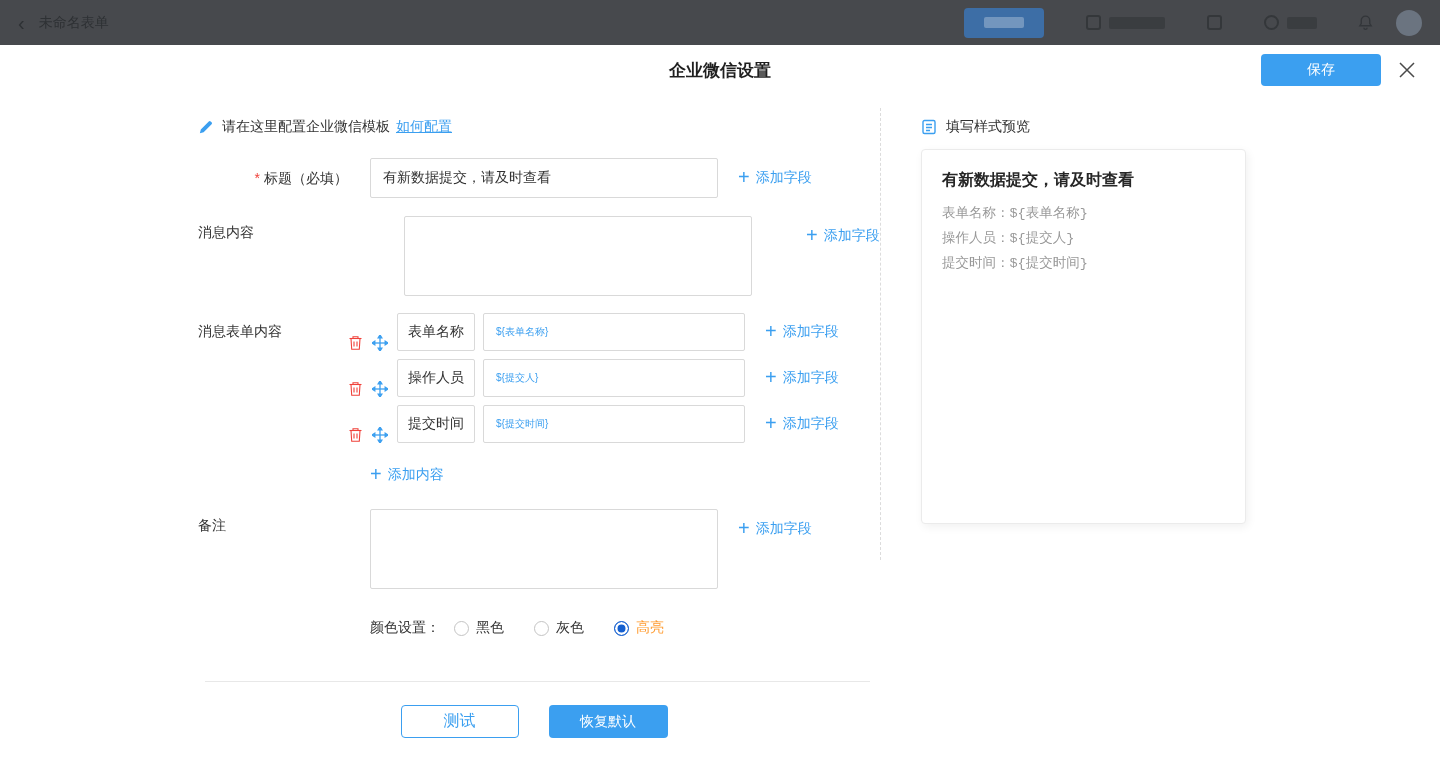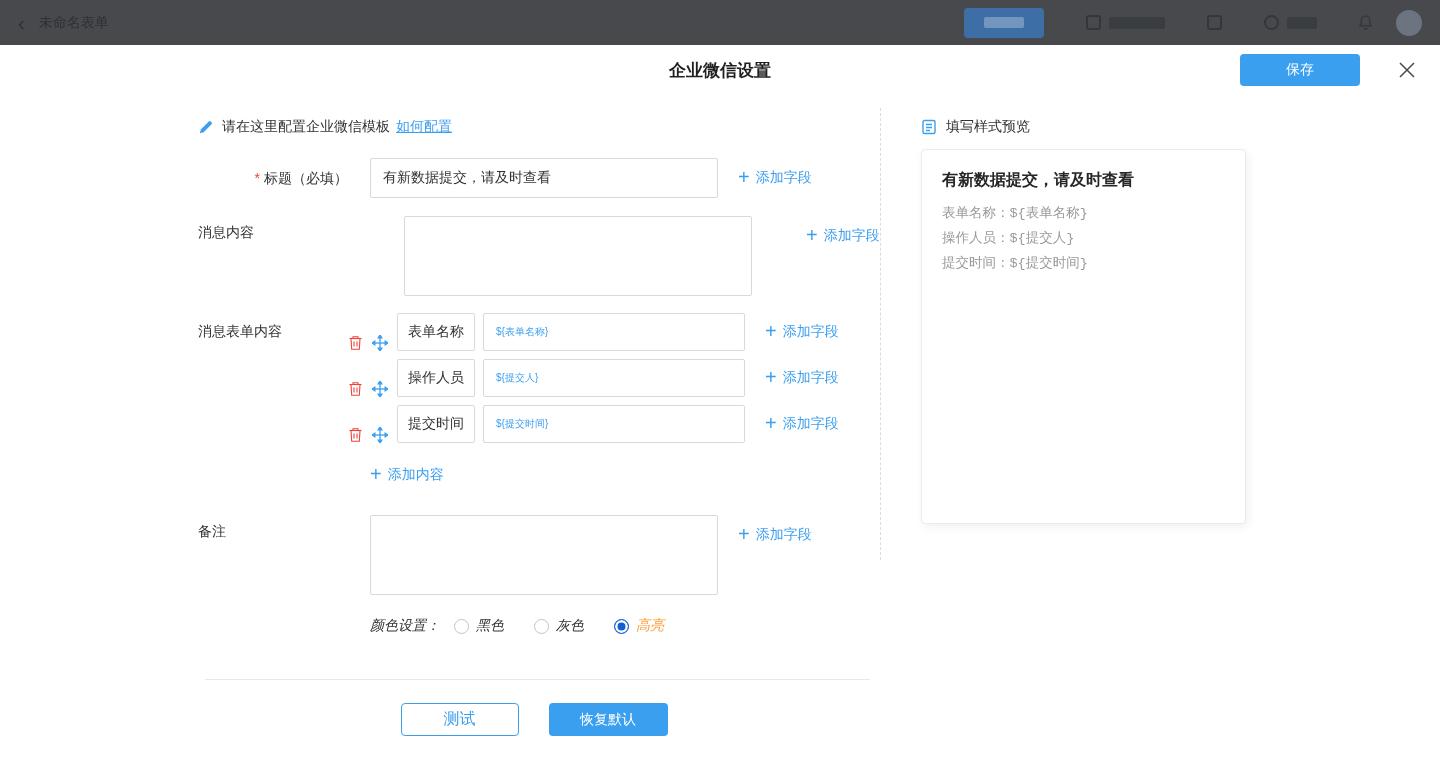--- a/index.html
+++ b/index.html
@@ -18,21 +18,21 @@
   .tb-sq { width:15px; height:15px; border:2px solid #34373a; border-radius:3px; }
   .tb-circ { width:15px; height:15px; border:2px solid #34373a; border-radius:50%; }
   .tb-bar { height:12px; border-radius:2px; background:#3a3d40; margin-left:8px; }
   .tb-bell { margin-left:40px; display:flex; }
   .tb-avatar { width:26px; height:26px; border-radius:50%; background:#6b7480; margin-left:22px; }
 
   
   .modal { height:712px; background:#fff; position:relative; }
   .modal-header { height:50px; position:relative; display:flex; align-items:center; justify-content:center; }
   .modal-title { font-size:17px; font-weight:700; color:#1f1f1f; }
-  .save-btn { position:absolute; right:80px; top:9px; width:120px; height:32px; background:#3b9ff0; border:none; border-radius:4px; color:#fff; font-size:14px; font-family:inherit; cursor:pointer; }
+  .save-btn { position:absolute; right:59px; top:9px; width:120px; height:32px; background:#3b9ff0; border:none; border-radius:4px; color:#fff; font-size:14px; font-family:inherit; cursor:pointer; }
   .close-btn { position:absolute; right:24px; top:16px; width:18px; height:18px; cursor:pointer; display:flex; }
 
   .modal-body { display:flex; align-items:flex-start; }
   .left-pane { width:880px; flex:none; padding:23px 0 0 198px; }
 
   .hint-row { display:flex; align-items:center; font-size:14px; color:#333; margin-bottom:22px; }
   .hint-row .pencil { display:flex; margin-right:9px; }
   .hint-link { color:#3b9ff0; text-decoration:underline; margin-left:6px; cursor:pointer; }
 
   .form-row { display:flex; margin-bottom:18px; }
@@ -48,21 +48,21 @@
   .add-link .plus, .add-content .plus { font-size:20px; font-weight:400; line-height:1; margin-right:6px; position:relative; top:-1px; }
 
   .fc-rows { display:flex; flex-direction:column; }
   .fc-row { display:flex; align-items:flex-end; margin-bottom:8px; }
   .fc-row .icon-btn { display:flex; margin-right:9px; cursor:pointer; }
   .fc-key { width:78px; height:38px; border:1px solid #d9d9d9; border-radius:2px; padding:0 10px; font-size:14px; color:#333; font-family:inherit; outline:none; }
   .fc-val { width:262px; height:38px; border:1px solid #d9d9d9; border-radius:2px; padding:0 12px; font-size:10px; color:#3b9ff0; font-family:inherit; outline:none; margin-left:8px; }
   .fc-row .add-link { height:38px; }
   .add-content { margin:14px 0 6px 22px; display:flex; align-items:center; color:#3b9ff0; font-size:14px; cursor:pointer; }
 
-  .color-row { margin-top:22px; display:flex;font-style:italic; }
+  .color-row { margin-top:30px; display:flex; }
   .color-content { margin-left:22px; display:flex; align-items:center; font-size:14px; color:#333; }
   .radio-option { display:flex; align-items:center; margin-left:30px; cursor:pointer; }
   .radio-option:first-of-type { margin-left:14px; }
   .radio { width:15px; height:15px; border-radius:50%; border:1px solid #c4c4c4; background:#fff; margin-right:7px; flex:none; }
   .radio.selected { border:1px solid #1560d0; background:#1560d0; box-shadow:inset 0 0 0 2.5px #fff; }
   .radio-label.orange { color:#ff9a2e; }
 
   .footer-divider { width:665px; margin:44px 0 0 7px; border-top:1px solid #e8e8e8; }
   .footer-btns { width:672px; display:flex; justify-content:center; gap:30px; margin-top:23px; }
   .btn-test { width:118px; height:33px; background:#fff; border:1px solid #3b9ff0; color:#3b9ff0; border-radius:4px; font-size:16px; font-family:inherit; cursor:pointer; }
@@ -249,21 +249,21 @@
               </div>
           </div>
 
           <div class="add-content">
               <span class="plus">+</span>
               <span>添加内容</span>
             </div>
         </div>
       </div>
 
-      <div class="form-row" style="margin-top:24px; margin-bottom:0;">
+      <div class="form-row" style="margin-top:18px; margin-bottom:0;">
         <div class="row-label top-pad">备注</div>
         <textarea class="textarea" style=""></textarea>
         <div class="add-link">
             <span class="plus">+</span>
             <span>添加字段</span>
           </div>
       </div>
 
       <div class="color-row">
         <div class="row-label"></div>

